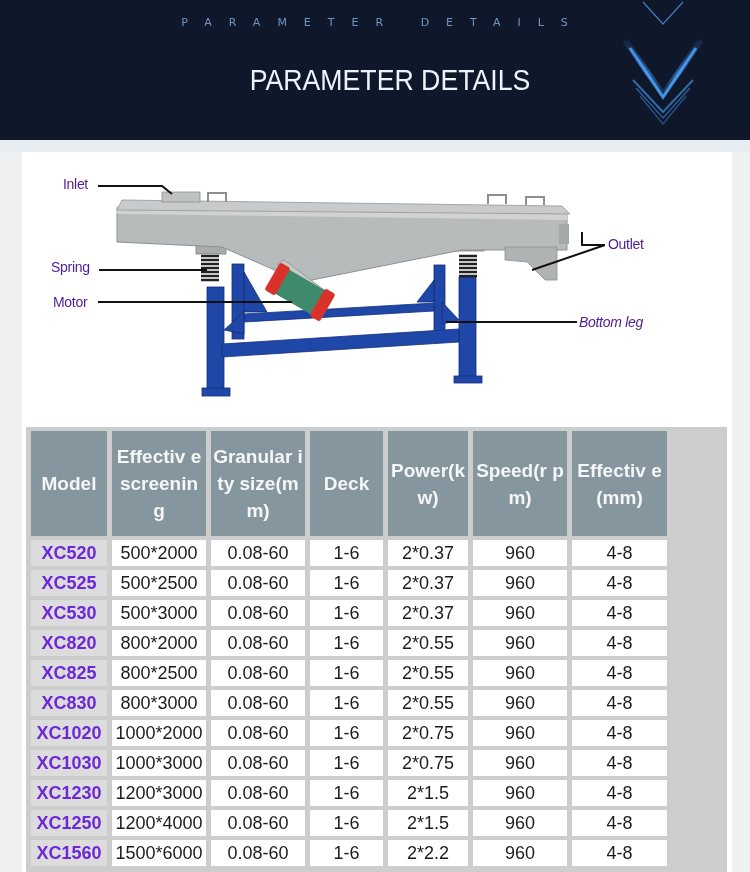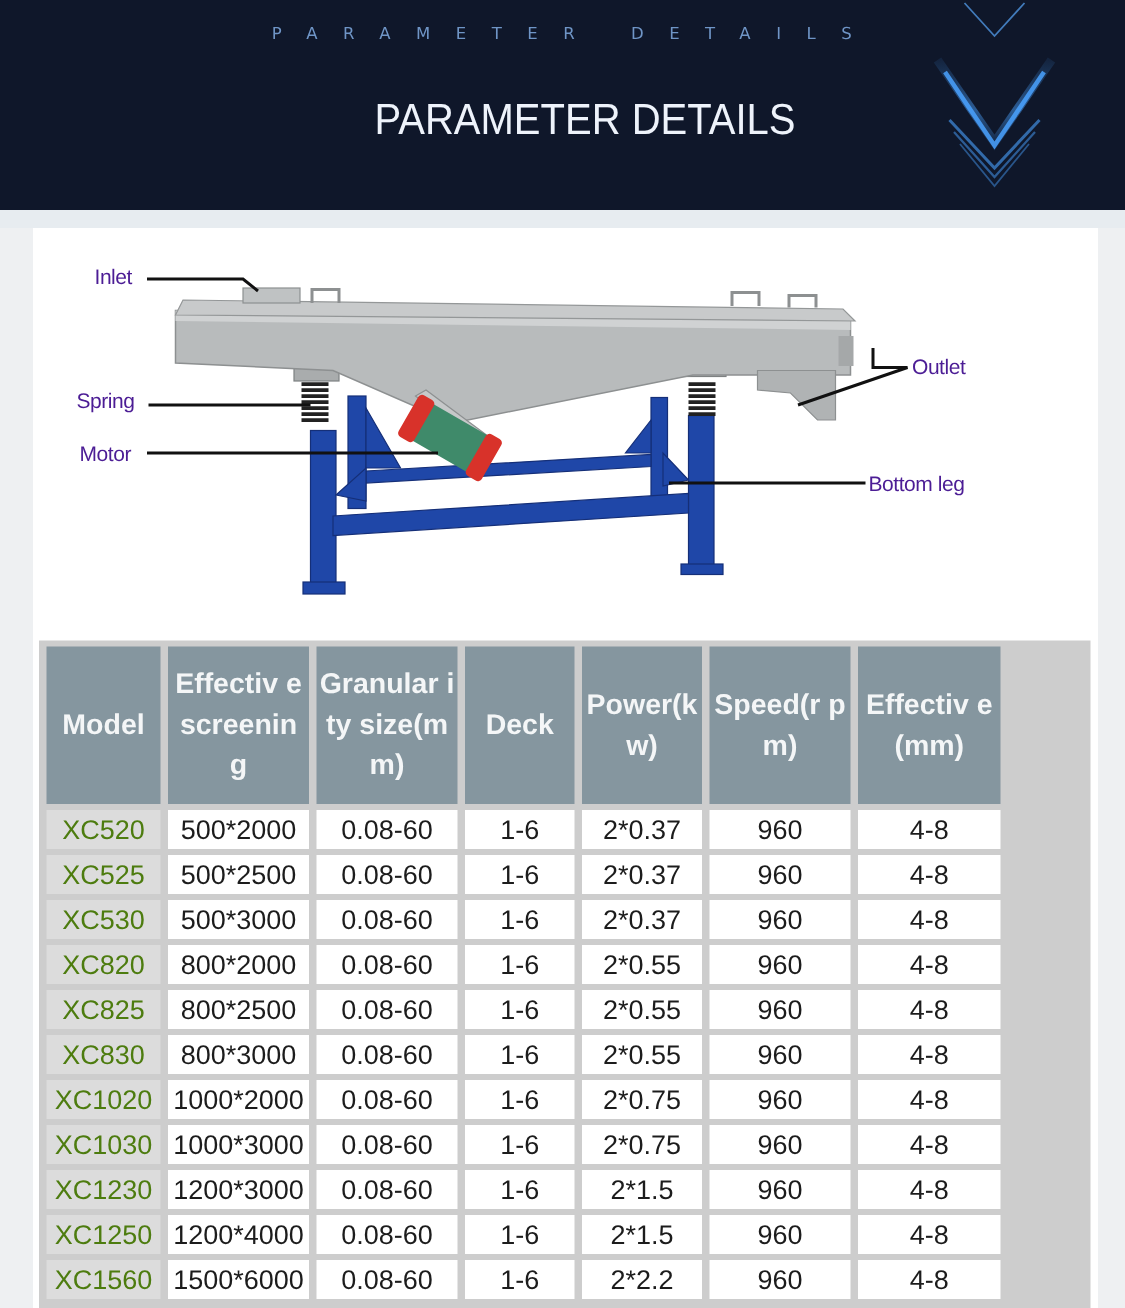--- a/index.html
+++ b/index.html
@@ -53,21 +53,21 @@
   table.params th {
     background:#85969f; color:#f4f6f7; font-weight:bold; font-size:19px;
     line-height:27px; text-align:center; vertical-align:middle;
     padding:0; height:105px;
     word-break:break-all;
   }
   table.params td {
     background:#ffffff; color:#1c1c1c; font-size:18px; text-align:center;
     height:26px; padding:0; line-height:26px;
   }
-  table.params td.model { background:#dcdcdc; font-weight:normal; color:#4d7c0f; }
+  table.params td.model { background:#dcdcdc; font-weight:bold; color:#6d28d9; }
   .c0{width:76px}.c1{width:94px}.c2{width:94px}.c3{width:73px}.c4{width:80px}.c5{width:94px}.c6{width:95px}
 </style>
 </head>
 <body>
 
 <div class="banner">
   <div class="banner-sub">PARAMETER DETAILS</div>
   <div class="banner-title">PARAMETER DETAILS</div>
   <svg class="chevrons" viewBox="0 0 130 140">
     <defs>
@@ -157,21 +157,21 @@
       <path d="M76,150 H270"></path>
       <path d="M583,93 H560 V80"></path>
       <path d="M583,93 L510,118"></path>
       <path d="M555,170 H424"></path>
     </g>
   </svg>
   <span class="callout" style="left:41px; top:24px;">Inlet</span>
   <span class="callout" style="left:29px; top:107px;">Spring</span>
   <span class="callout" style="left:31px; top:142px;">Motor</span>
   <span class="callout" style="left:586px; top:84px;">Outlet</span>
-  <span class="callout" style="left:557px; top:162px;">Bottom leg</span>
+  <span class="callout" style="left:557px; top:162px;font-style:italic;">Bottom leg</span>
 </div>
 
 <div class="table-wrap">
   <table class="params" style="left:5px; top:4px; margin:0; border-spacing:5px 4px; position:absolute; left:0; top:0;">
     <thead>
       <tr>
         <th class="c0">Model</th>
         <th class="c1">Effectiv e screenin g</th>
         <th class="c2">Granular ity size(mm)</th>
         <th class="c3">Deck</th>

